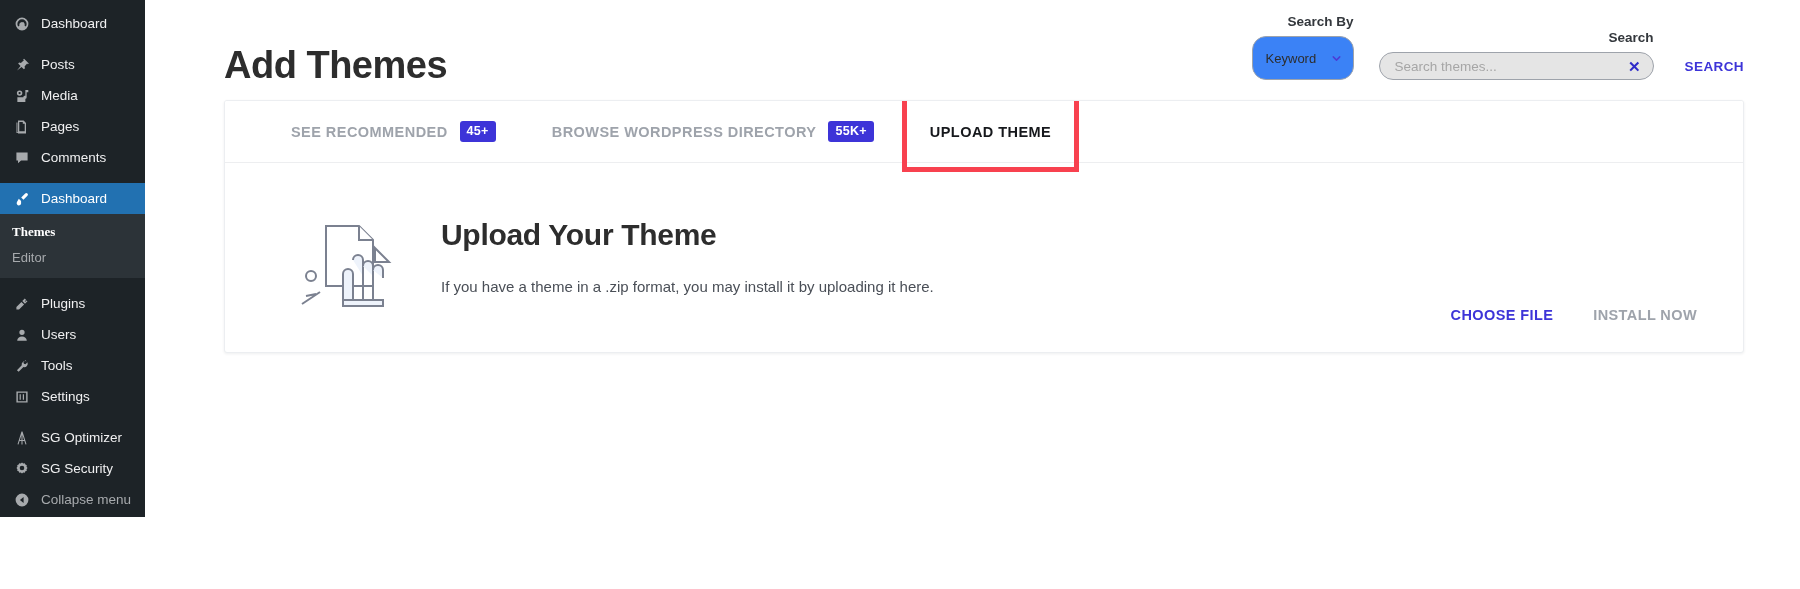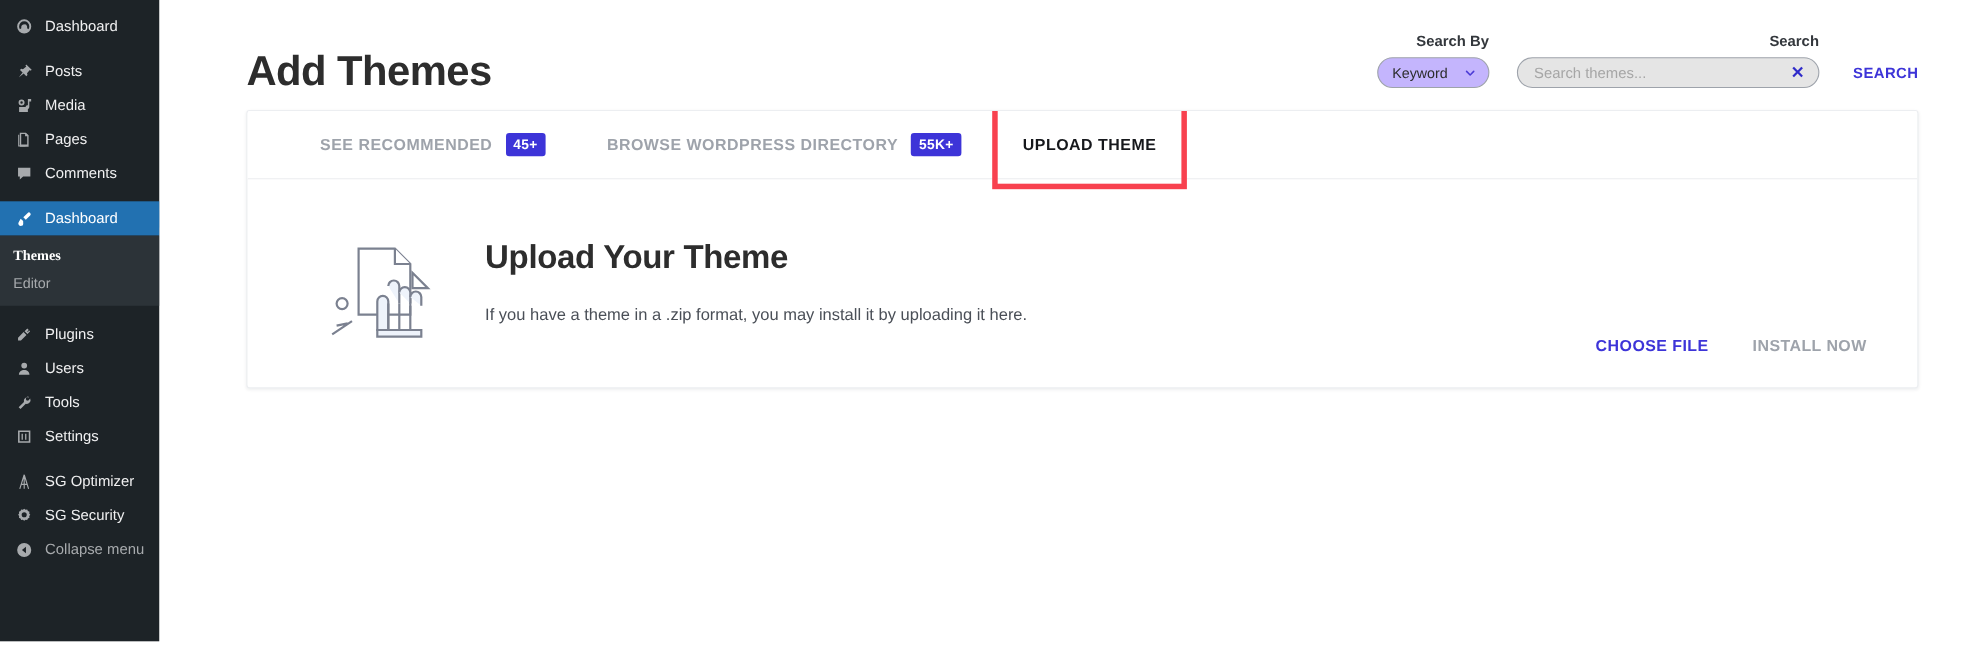--- a/index.html
+++ b/index.html
@@ -8,21 +8,21 @@
     overflow: hidden;
     font-family: "Liberation Sans", sans-serif;
     background: #ffffff;
   }
   .app { display: flex; width: 1800px; height: 589px; }
 
   
   .sidebar {
     width: 145px; flex: 0 0 145px;
     background: #1d2327;
-    height: 583px;
+    height: 517px;
     position: relative;
     padding-top: 8px;
   }
   .menu-item {
     display: flex; align-items: center;
     height: 31px;
     padding-left: 12px;
     color: #f0f0f1;
     font-size: 13.5px;
     position: relative;
@@ -91,27 +91,27 @@
   }
   .topbar-spacer { flex: 1 1 auto; }
 
   .search-area { display: flex; align-items: flex-end; gap: 25px; padding-bottom: 20px; }
   .field-group { display: flex; flex-direction: column; align-items: flex-end; }
   .field-label {
     font-size: 13.5px; color: #33373c; font-weight: 600;
     margin-bottom: 7px;
   }
   .select-pill {
-    width: 102px; height: 28px;
+    width: 102px; height: 44px;
     border: 1px solid #9ea3ab;
     border-radius: 14px;
     display: flex; align-items: center;
     padding: 0 10px 0 13px;
     font-size: 13px; color: #2d2d2d;
-    background: #c4b5fd;
+    background: #3b82f6;
     cursor: pointer;
   }
   .select-pill span.val { flex: 1 1 auto; }
   .chev { color: #4b3bd6; display: flex; }
   .search-pill {
     width: 275px; height: 28px;
     border: 1px solid #9ea3ab;
     border-radius: 14px;
     display: flex; align-items: center;
     padding: 0 12px 0 15px;

